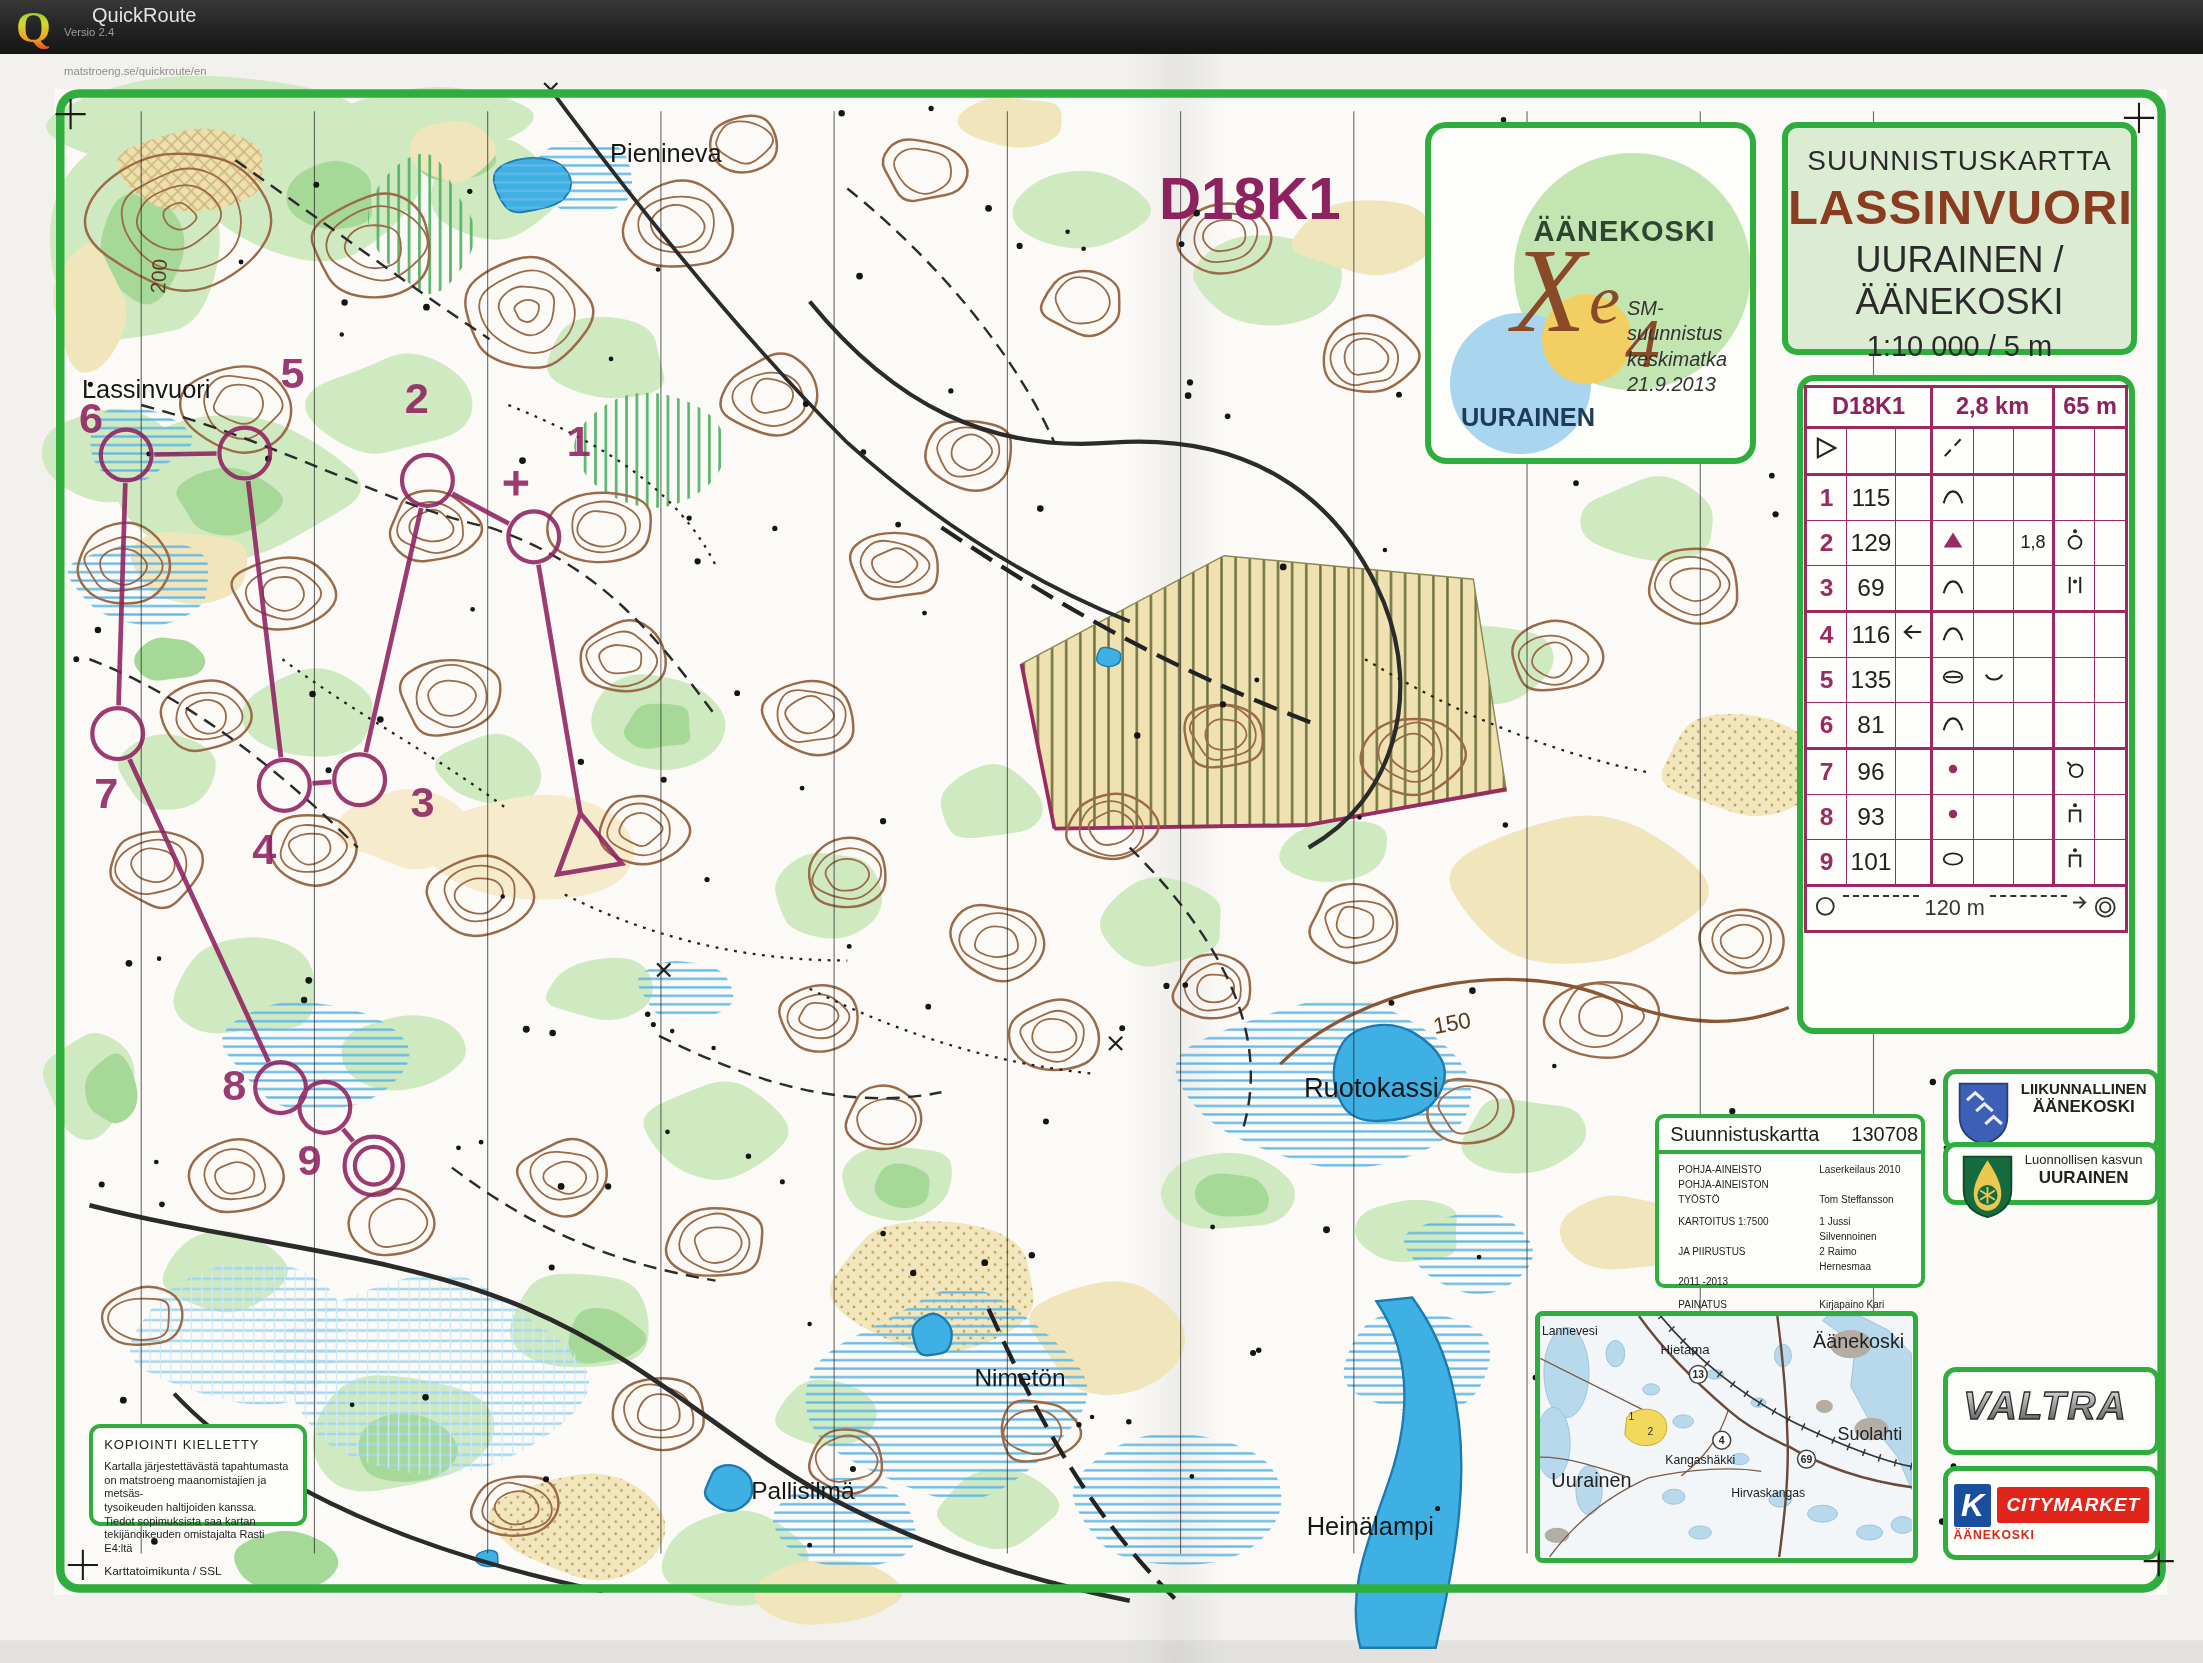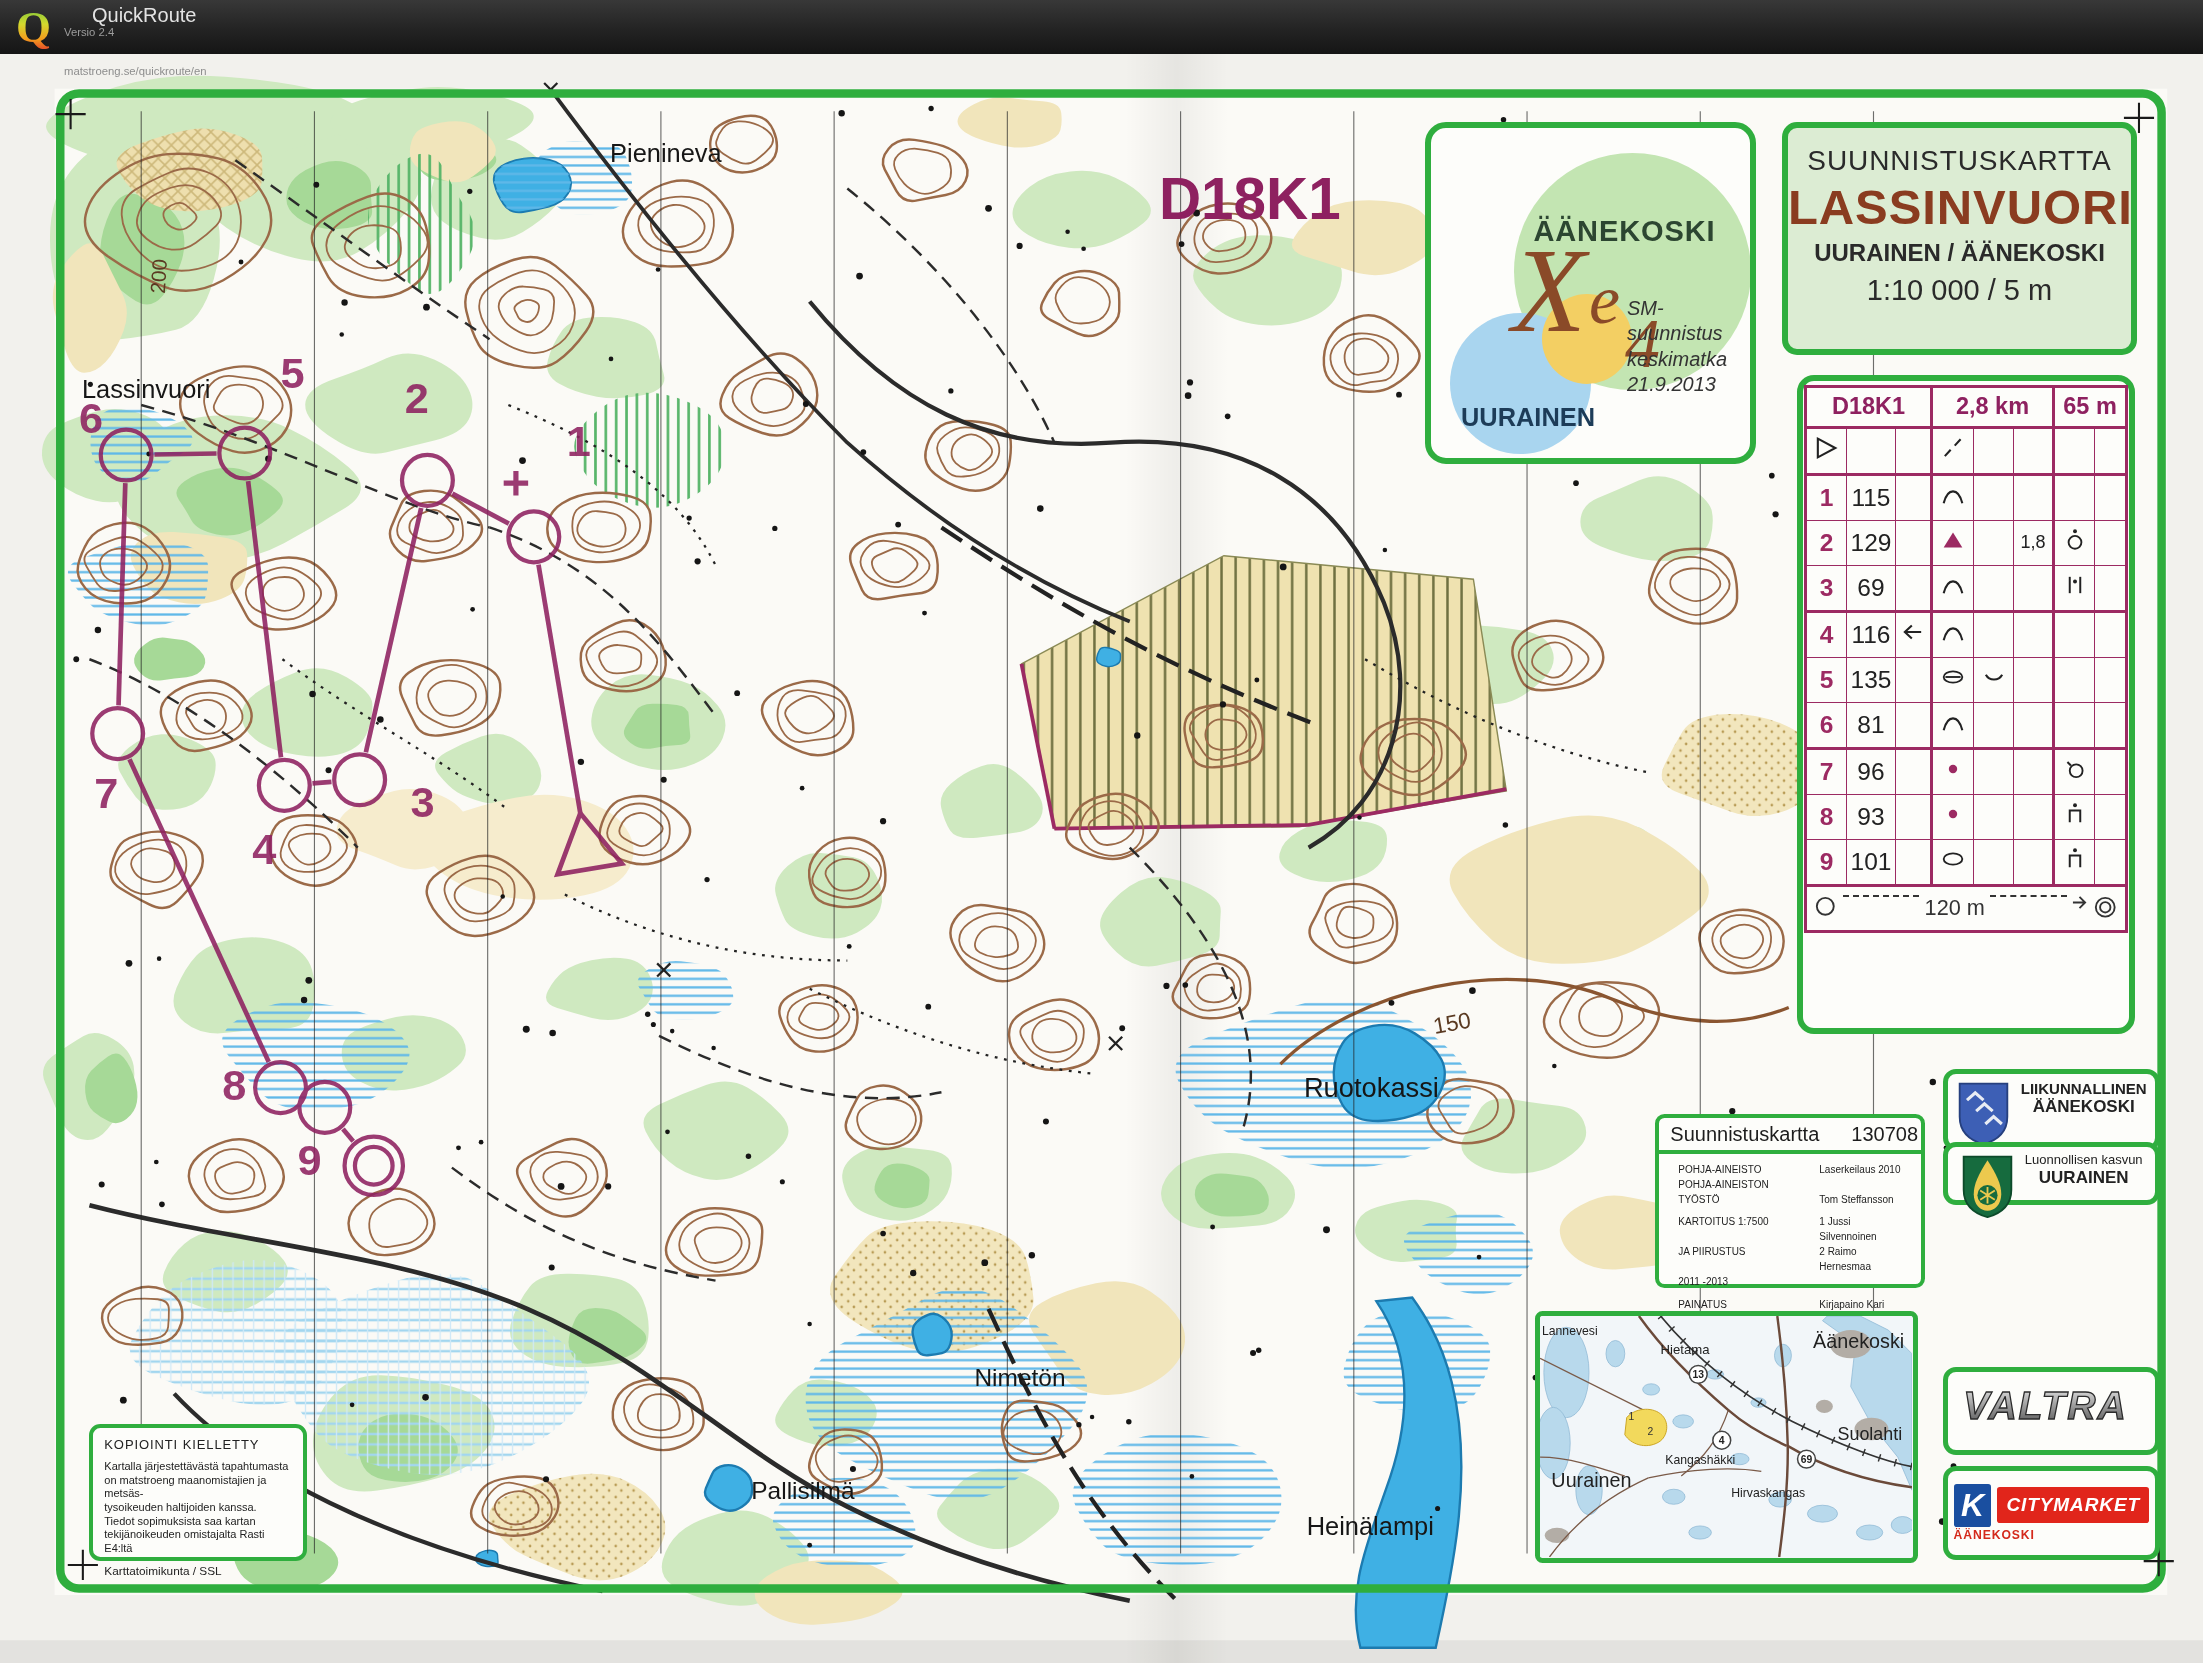--- a/index.html
+++ b/index.html
@@ -32,21 +32,21 @@
   .e-e{position:absolute;left:158px;top:137px;font-family:"Liberation Serif",serif;font-style:italic;
     font-size:70px;color:#8a4a28;line-height:1;}
   .e-4{position:absolute;left:194px;top:181px;font-family:"Liberation Serif",serif;font-style:italic;
     font-size:70px;color:#8a4a28;line-height:1;}
   .e-event{position:absolute;left:196px;top:168px;font-size:20px;font-style:italic;color:#333;line-height:25.4px;}
   
   .tbox{left:1782px;top:122px;width:355px;height:233px;background:#dcecd3;border-width:6.6px;
     text-align:center;padding-top:17px;}
   .t1{font-size:28px;color:#2a2a2a;letter-spacing:0.9px;}
   .t2{font-size:49px;font-weight:bold;color:#8a3c20;letter-spacing:0.9px;margin-top:1.9px;}
-  .t3{font-size:24px;color:#2a2a2a;margin-top:3.8px;font-weight:bold;}
+  .t3{font-size:36px;color:#2a2a2a;margin-top:3.8px;}
   .t4{font-size:29px;color:#2a2a2a;margin-top:7.5px;}
   
   .dcard{left:1797px;top:375px;width:338px;height:659px;border-width:6.6px;border-radius:17px;}
   #desc-table{border-collapse:collapse;margin:3.8px auto 0 auto;table-layout:fixed;width:321px;
     border:3.3px solid #9c2a62;}
   #desc-table th,#desc-table td{border:1.5px solid #9c2a62;text-align:center;vertical-align:middle;
     padding:0;overflow:hidden;}
   #desc-table th{height:38px;font-size:23.5px;font-weight:bold;color:#8e2160;}
   #desc-table td{height:44px;font-size:24.5px;color:#222;}
   #desc-table td.num{font-weight:bold;color:#9c2a62;}
@@ -84,21 +84,21 @@
   .krow{display:flex;align-items:center;gap:5.6px;}
   .kbox{width:43px;height:43px;background:#1a4fa0;border-radius:2.8px;color:#fff;font-weight:bold;
     font-style:italic;font-size:32px;display:flex;align-items:center;justify-content:center;}
   .cmband{background:#e1251b;border-radius:2.8px;height:36px;display:flex;align-items:center;
     padding:0 9.4px;color:#fff;font-weight:bold;font-style:italic;font-size:19px;letter-spacing:0.9px;}
   .cmsub{font-size:12.2px;font-weight:bold;color:#d42a1c;letter-spacing:0.9px;}
   
   .inset{left:1535px;top:1311px;width:383px;height:252px;border-width:5.6px;border-radius:7.5px;
     background:#f2f6f9;overflow:hidden;}
   
-  .cbox{left:89px;top:1424px;width:218px;height:137px;border-width:4.7px;border-radius:11.3px;
+  .cbox{left:89px;top:1424px;width:218px;height:102px;border-width:4.7px;border-radius:11.3px;
     padding:9.4px 11.3px;}
   .ctitle{font-size:13px;color:#222;letter-spacing:0.9px;}
   .cline{font-size:11px;color:#222;line-height:13.7px;}
   .cfoot{font-size:11.8px;color:#222;margin-top:8.5px;}
   .mt8{margin-top:7.5px;}
 </style>
 </head>
 <body>
 
 <div id="app">

